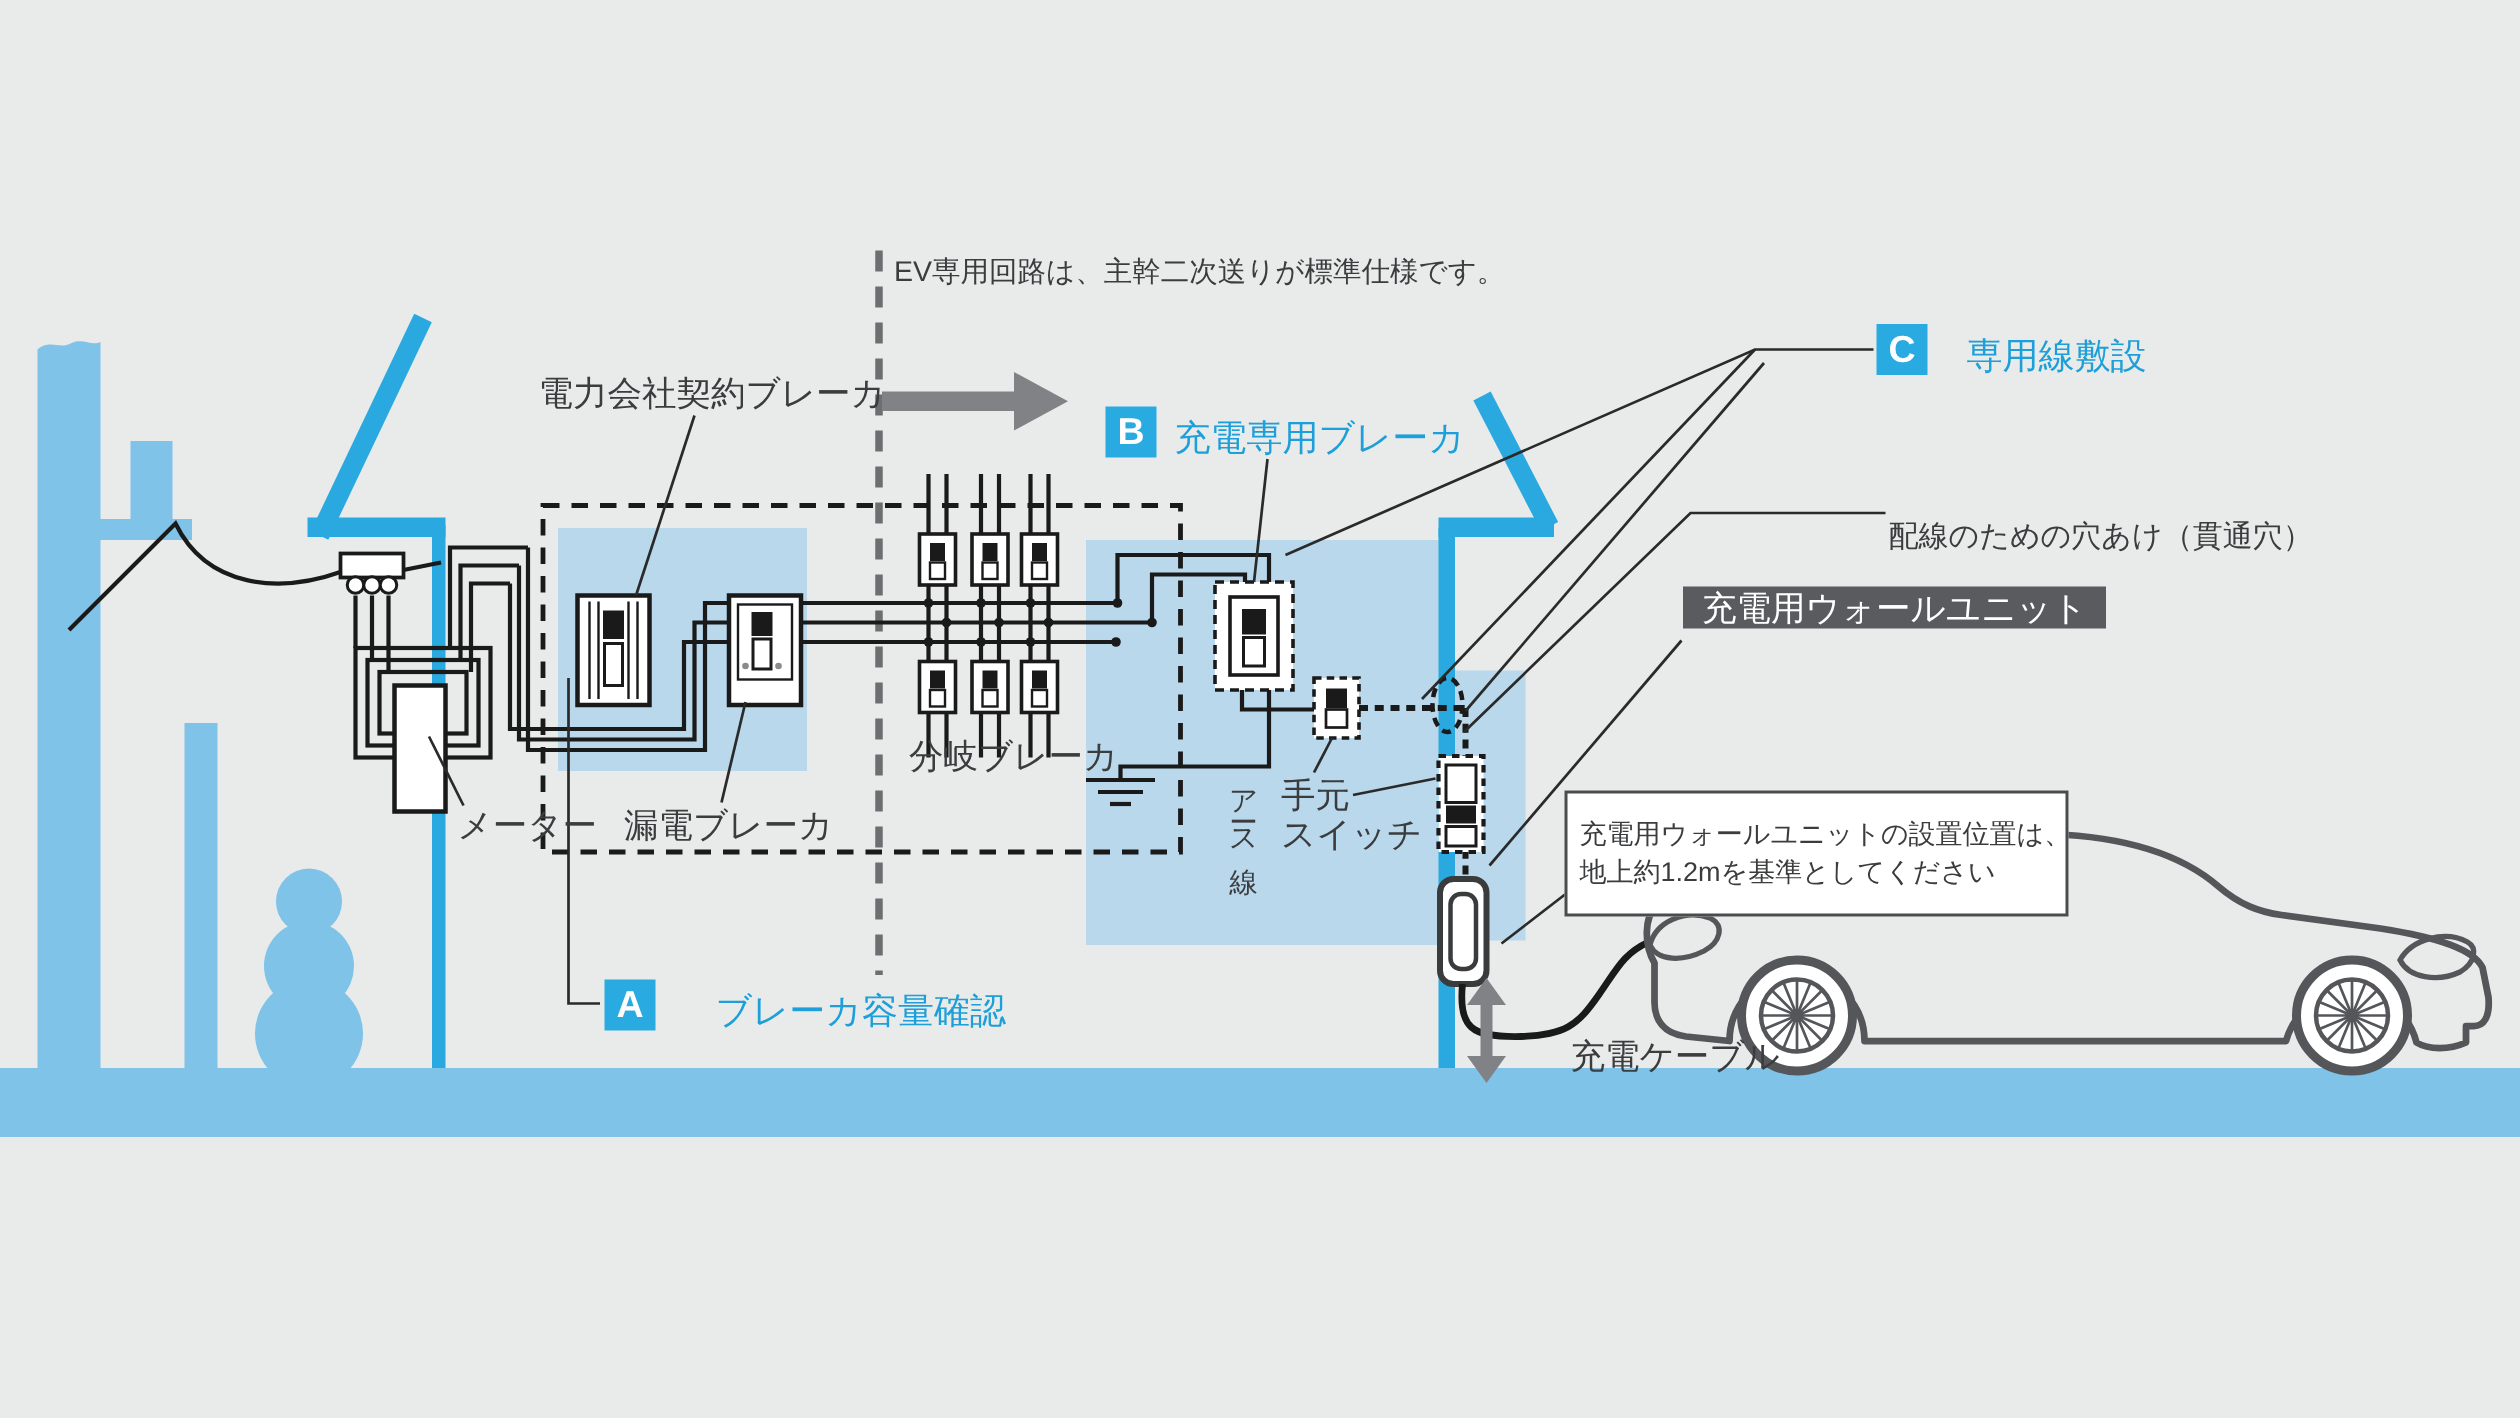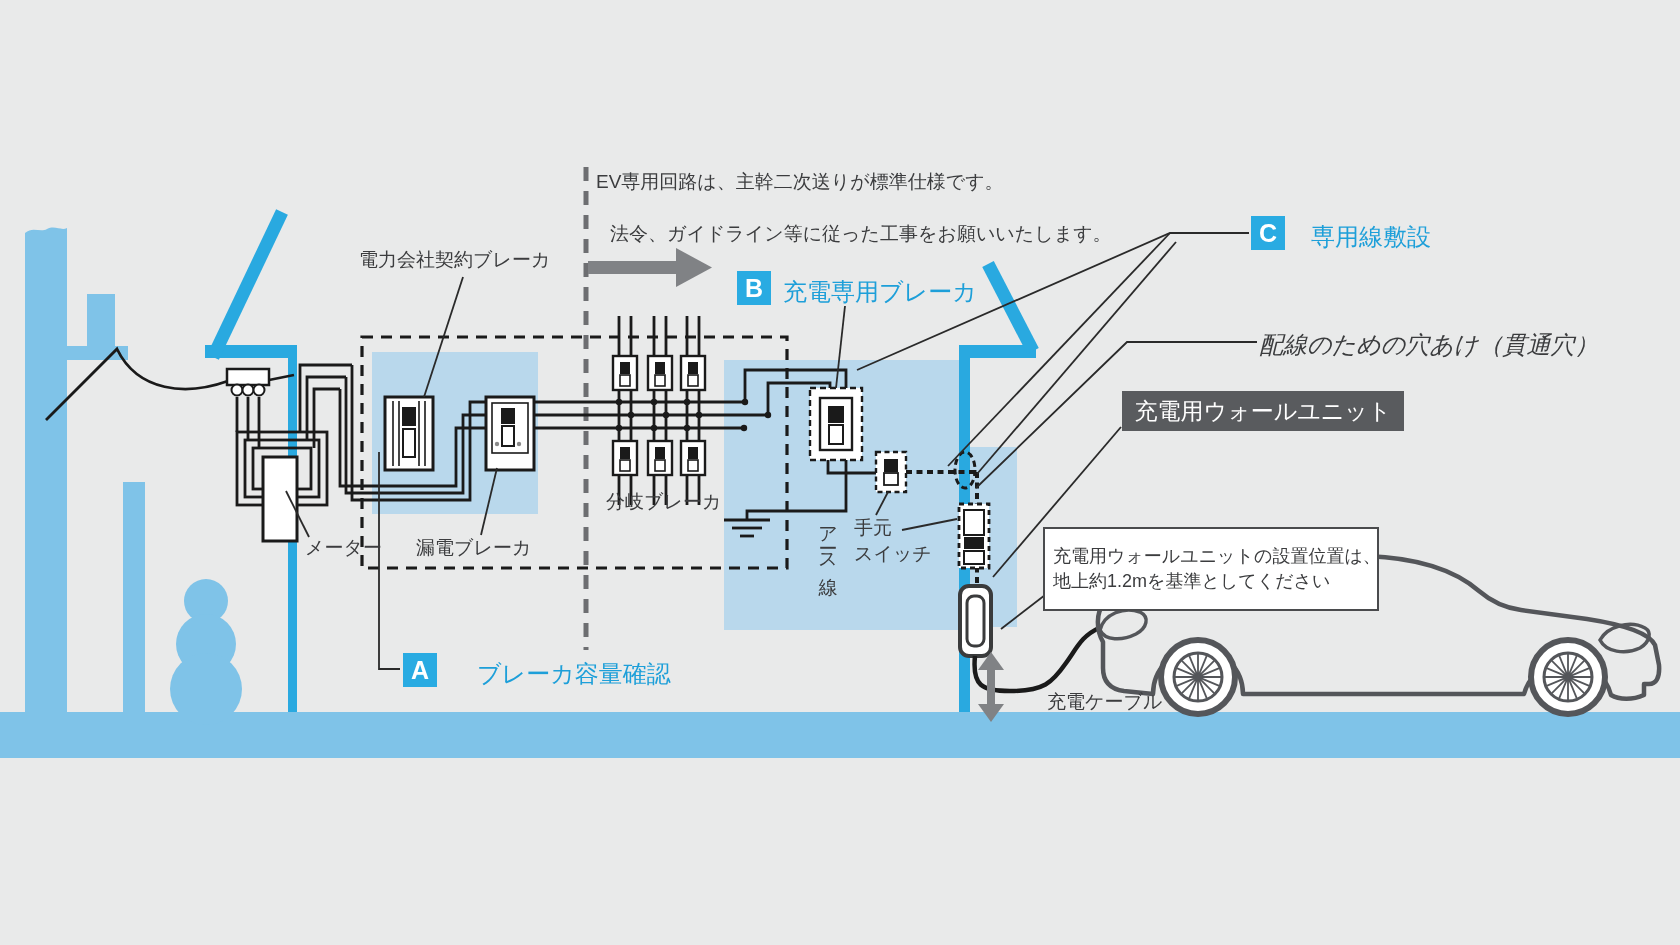--- a/index.html
+++ b/index.html
@@ -1,29 +1,29 @@
 <!DOCTYPE html>
 <html><head>
 <meta charset="utf-8">
 <style>
   html,body{margin:0;padding:0;background:#d9dadb;}
   .stage{
     position:relative;width:1680px;height:945px;background:#e9eaea;
     font-family:"Liberation Sans","DejaVu Sans",sans-serif;overflow:hidden;
   }
   .stage svg{position:absolute;left:0;top:0;}
-  .txt{position:absolute;color:#3b3c3e;font-size:19px;line-height:1.25;white-space:nowrap;}
+  .txt{position:absolute;color:#3b3c3e;font-size:23px;line-height:1.25;white-space:nowrap;}
   .note{font-size:19px;text-align:right;}
   .badge{
     position:absolute;width:34px;height:34px;background:#29abe2;color:#fff;
     font-size:25px;font-weight:bold;display:flex;align-items:center;justify-content:center;
   }
   .bluelabel{position:absolute;color:#1d9fd9;font-size:24px;white-space:nowrap;}
   .darkbox{
-    position:absolute;left:1122px;top:391px;width:282px;height:40px;background:#595b5e;
+    position:absolute;left:1122px;top:391px;width:282px;height:28px;background:#595b5e;
     color:#fff;font-size:23px;display:flex;align-items:center;justify-content:center;white-space:nowrap;
   }
   .callout{
     position:absolute;left:1043px;top:527px;width:316px;background:#fff;
     border:2px solid #4a4b4d;color:#3b3c3e;font-size:18px;line-height:1.4;
     padding:15px 8px;white-space:nowrap;
   }
   .vtext{
     position:absolute;left:815px;top:514px;color:#3b3c3e;font-size:19px;
     writing-mode:vertical-rl;text-orientation:upright;letter-spacing:2px;white-space:nowrap;
@@ -239,30 +239,29 @@
   </g>
 
   <g fill="#808285">
     <polygon points="991,652 978,670 1004,670"></polygon>
     <rect x="987" y="668" width="8" height="38"></rect>
     <polygon points="991,722 978,704 1004,704"></polygon>
   </g>
 </svg>
 
 <div class="txt note" style="left:596px;top:170px;">EV専用回路は、主幹二次送りが標準仕様です。</div>
-<div class="txt note" style="left:610px;top:222px;">法令、ガイドライン等に従った工事をお願いいたします。</div>
 
 <div class="txt" style="left:359px;top:248px;">電力会社契約ブレーカ</div>
 <div class="txt" style="left:305px;top:536px;">メーター</div>
 <div class="txt" style="left:416px;top:536px;text-align:center;">漏電ブレーカ</div>
 <div class="txt" style="left:606px;top:490px;">分岐ブレーカ</div>
 <div class="vtext">アース線</div>
 <div class="txt" style="left:854px;top:516px;">手元</div>
 <div class="txt" style="left:854px;top:542px;">スイッチ</div>
-<div class="txt" style="left:1259px;top:330px;font-size:24px;font-style:italic;">配線のための穴あけ（貫通穴）</div>
+<div class="txt" style="left:1259px;top:346px;font-size:20px;">配線のための穴あけ（貫通穴）</div>
 <div class="txt" style="left:1047px;top:690px;">充電ケーブル</div>
 
 <div class="badge" style="left:403px;top:653px;">A</div>
 <div class="bluelabel" style="left:449px;top:658px;margin-left:28px;">ブレーカ容量確認</div>
 
 <div class="badge" style="left:737px;top:271px;">B</div>
 <div class="bluelabel" style="left:783px;top:276px;">充電専用ブレーカ</div>
 
 <div class="badge" style="left:1251px;top:216px;">C</div>
 <div class="bluelabel" style="left:1299px;top:221px;margin-left:12px;">専用線敷設</div>

